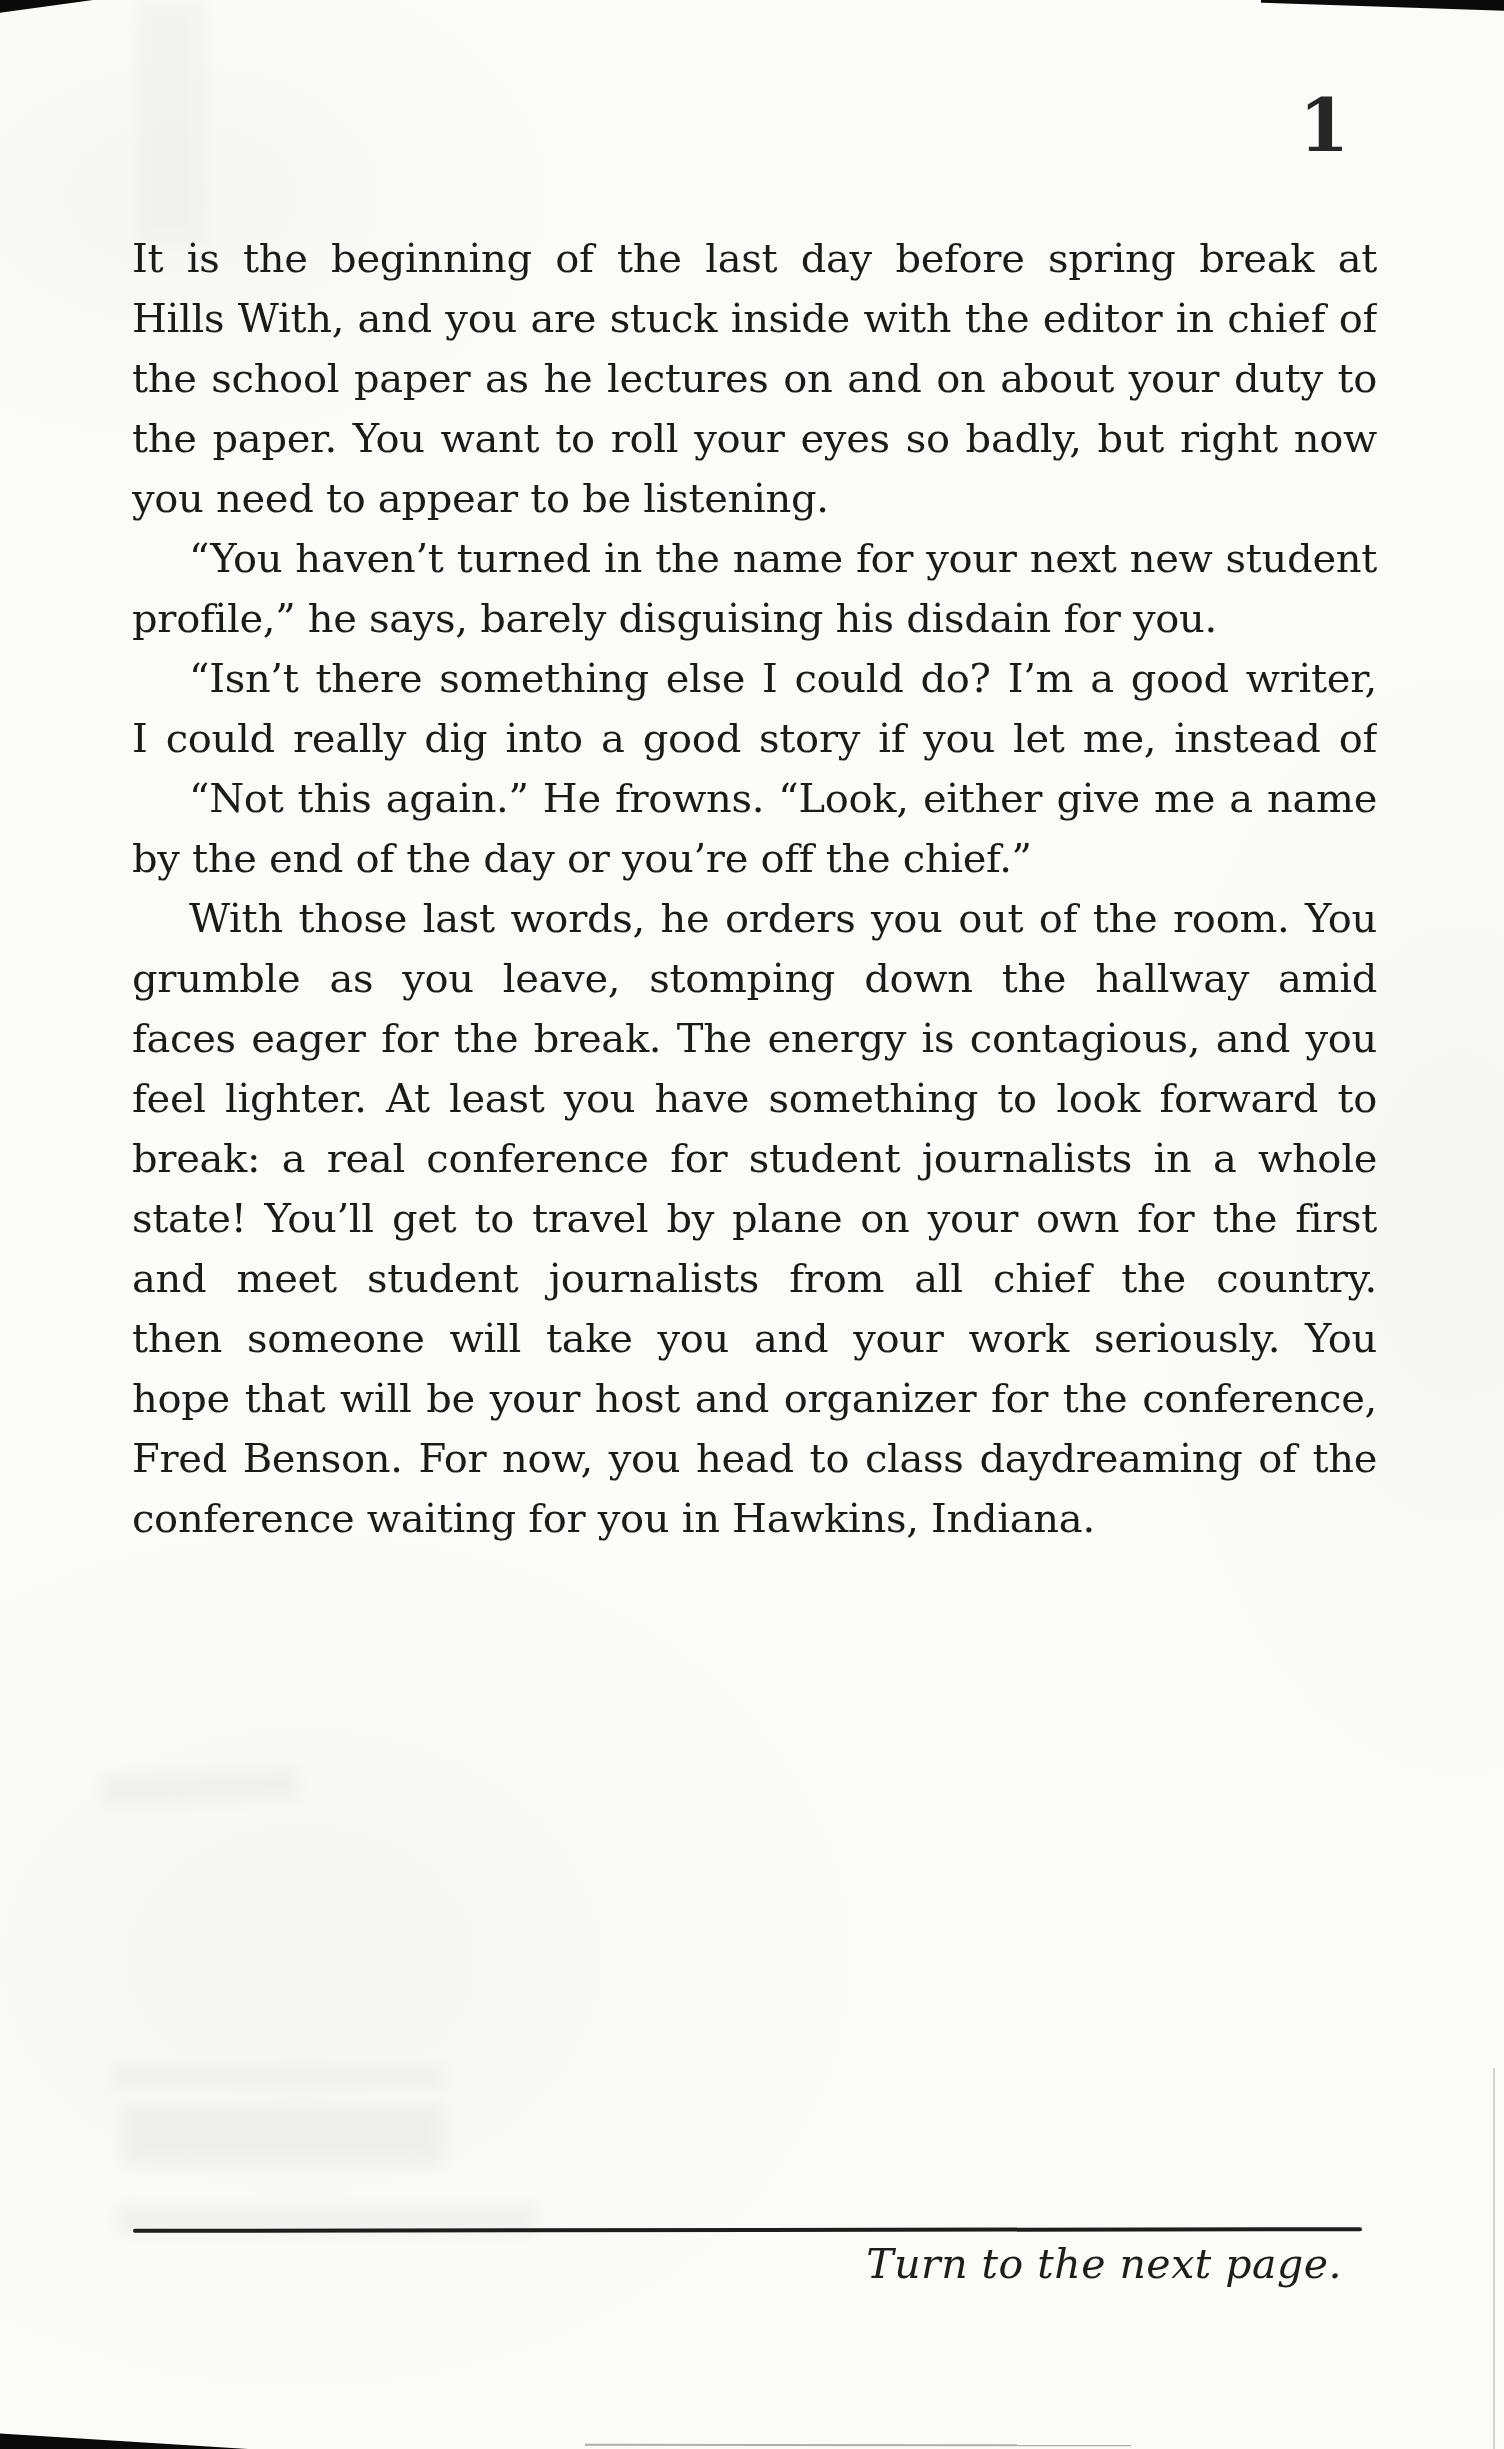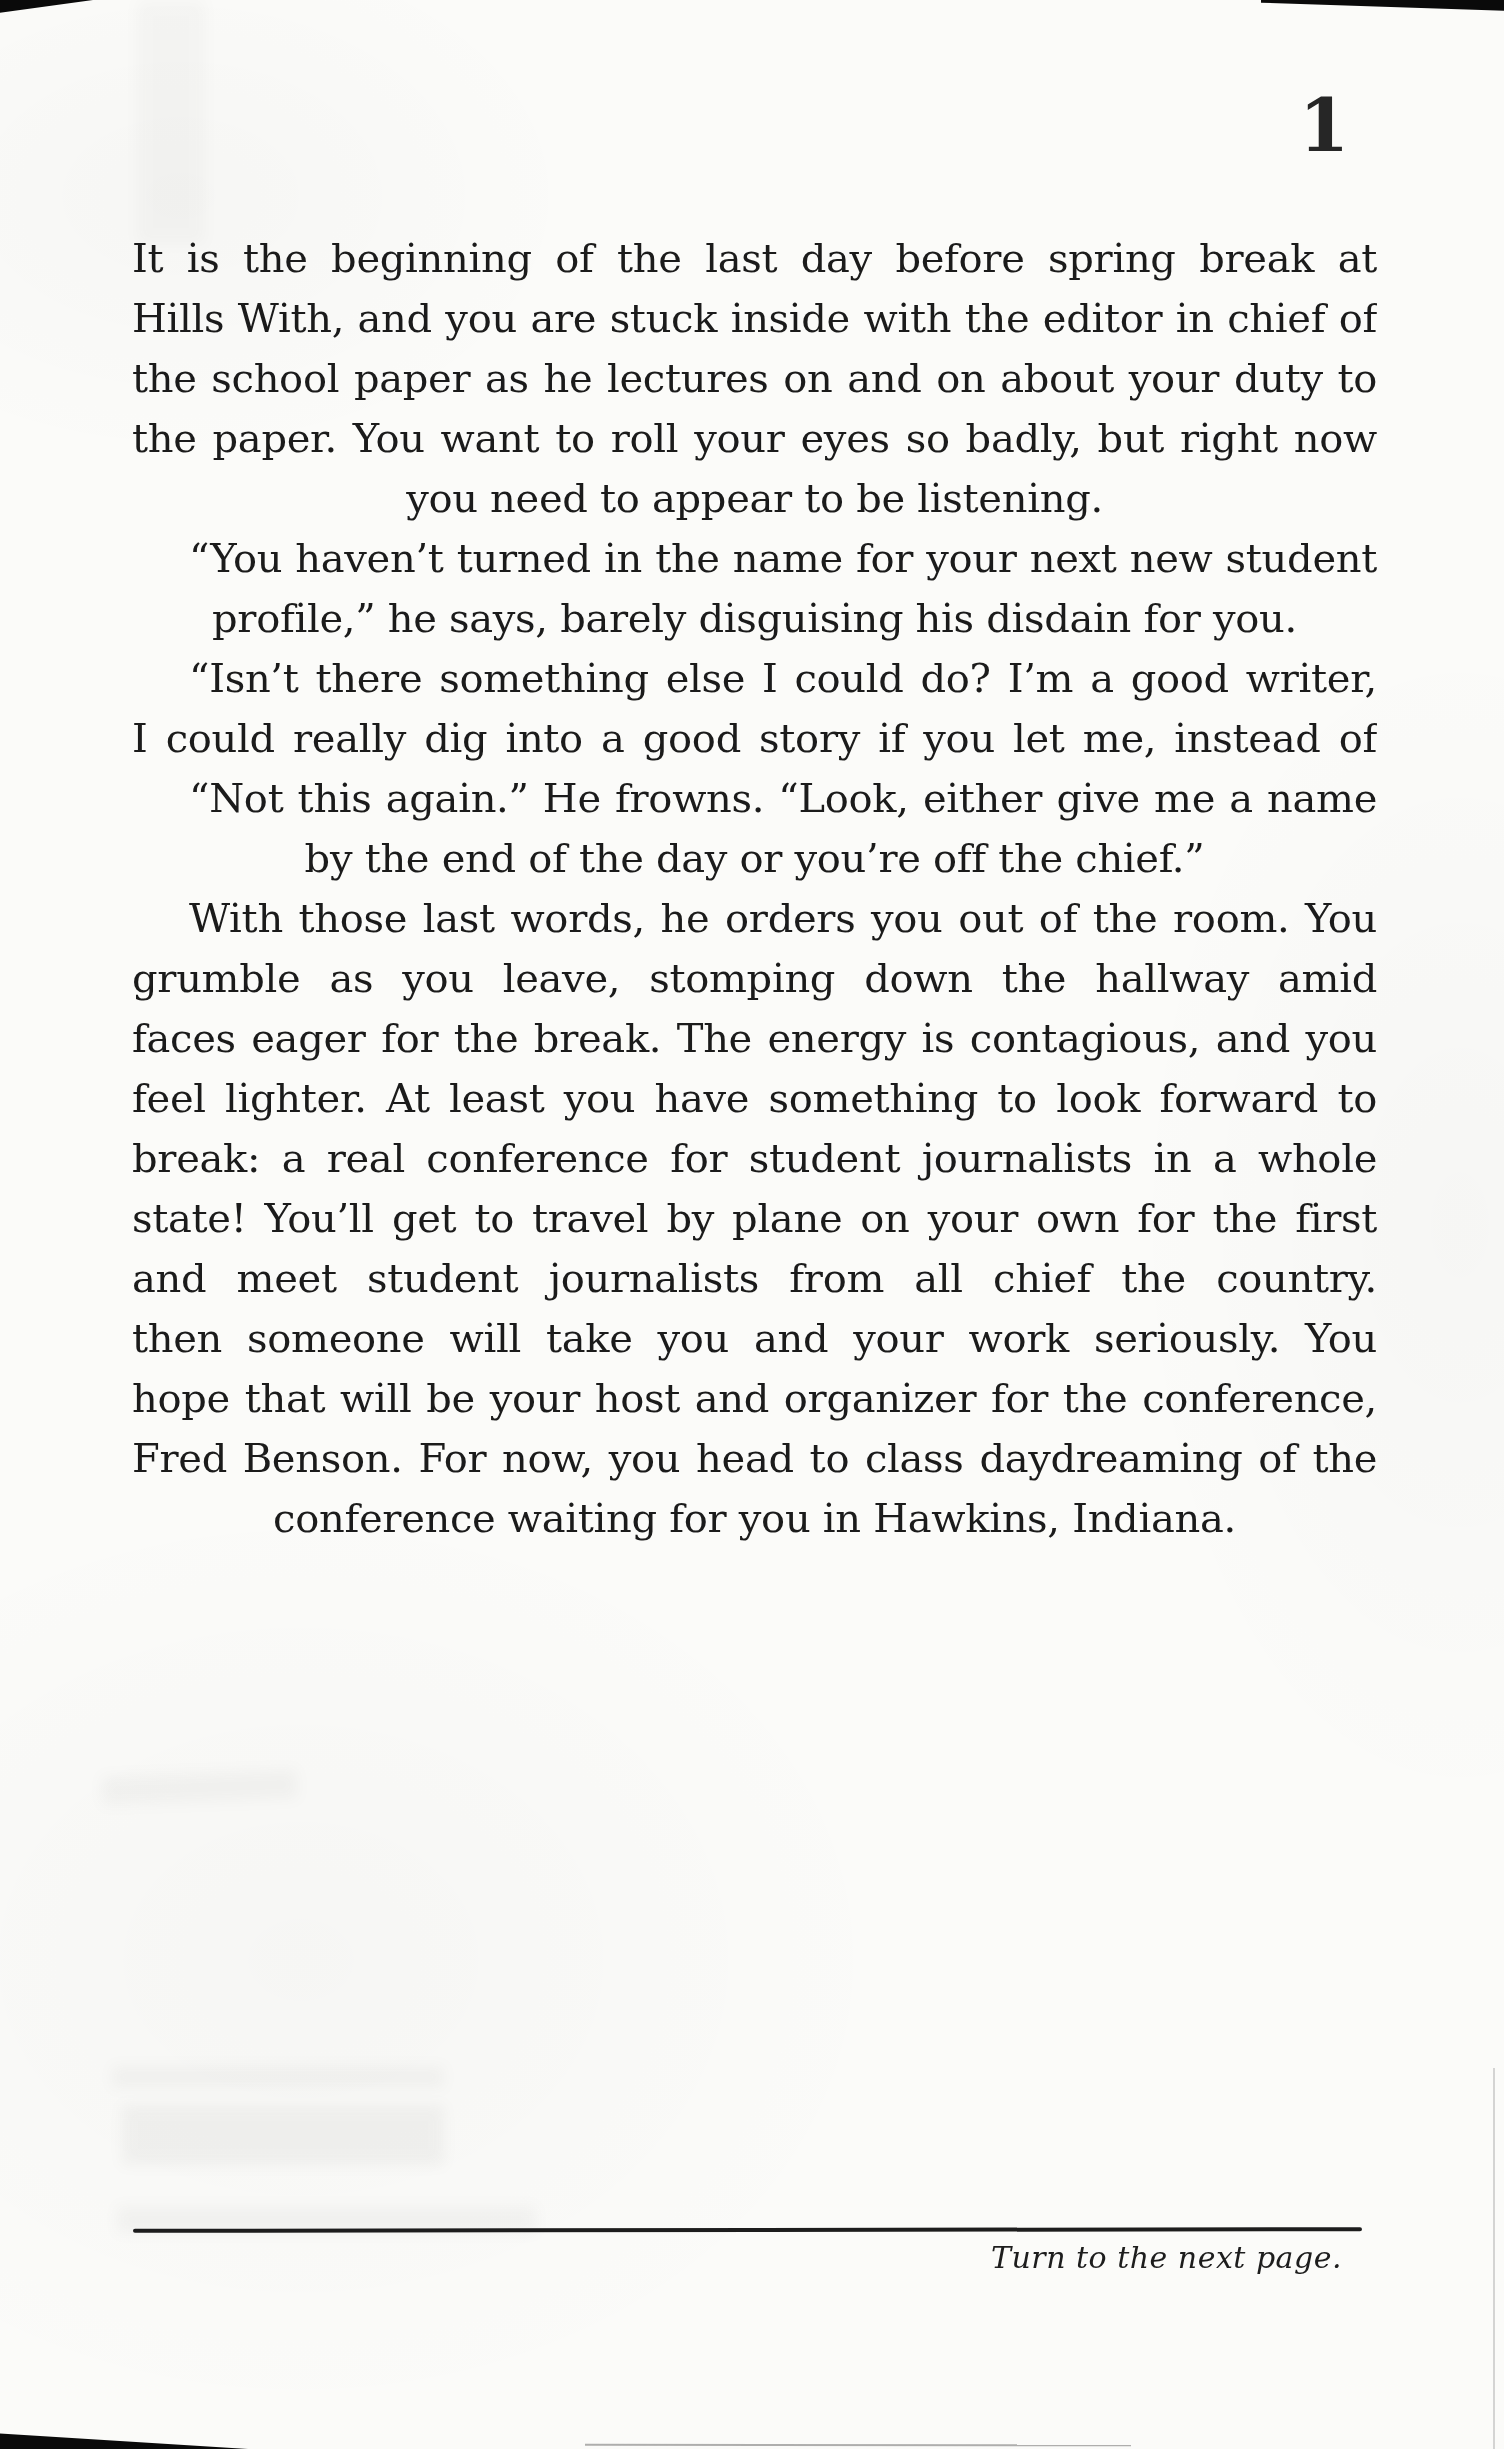--- a/index.html
+++ b/index.html
@@ -33,31 +33,31 @@
     letter-spacing:-0.3px;
   }
   .line{
     height:60px;line-height:60px;
     overflow:hidden;
     text-align:justify;
   }
   .line:not(.final)::after{
     content:"";display:inline-block;width:100%;height:0;
   }
-  .line.final{text-align:center;}
+  .line.final{text-align:left;}
   .line.indent{text-indent:57px;}
 
   .footer-rule{
     position:absolute;left:133px;top:2228px;width:1229px;height:3.9px;
     background:#1d1d1d;border-radius:2px;
     transform:rotate(-0.08deg);
   }
   .footer-text{
     position:absolute;right:163px;top:2240px;
-    font-size:30px;font-style:italic;color:#1d1d1d;
+    font-size:41px;font-style:italic;color:#1d1d1d;
     letter-spacing:0.5px;
   }
 
   
   .edge-tl{position:absolute;left:0;top:0;width:93px;height:12.7px;background:#0a0a0a;
     clip-path:polygon(0 0,100% 0,0 100%);}
   .edge-tr{position:absolute;right:0;top:0;width:244px;height:10.7px;background:#0a0a0a;
     clip-path:polygon(0 0,100% 0,100% 100%,0 25%);}
   .edge-bl{position:absolute;left:0;bottom:0;width:263px;height:16.6px;background:#0a0a0a;
     clip-path:polygon(0 0,0 100%,100% 100%);}

